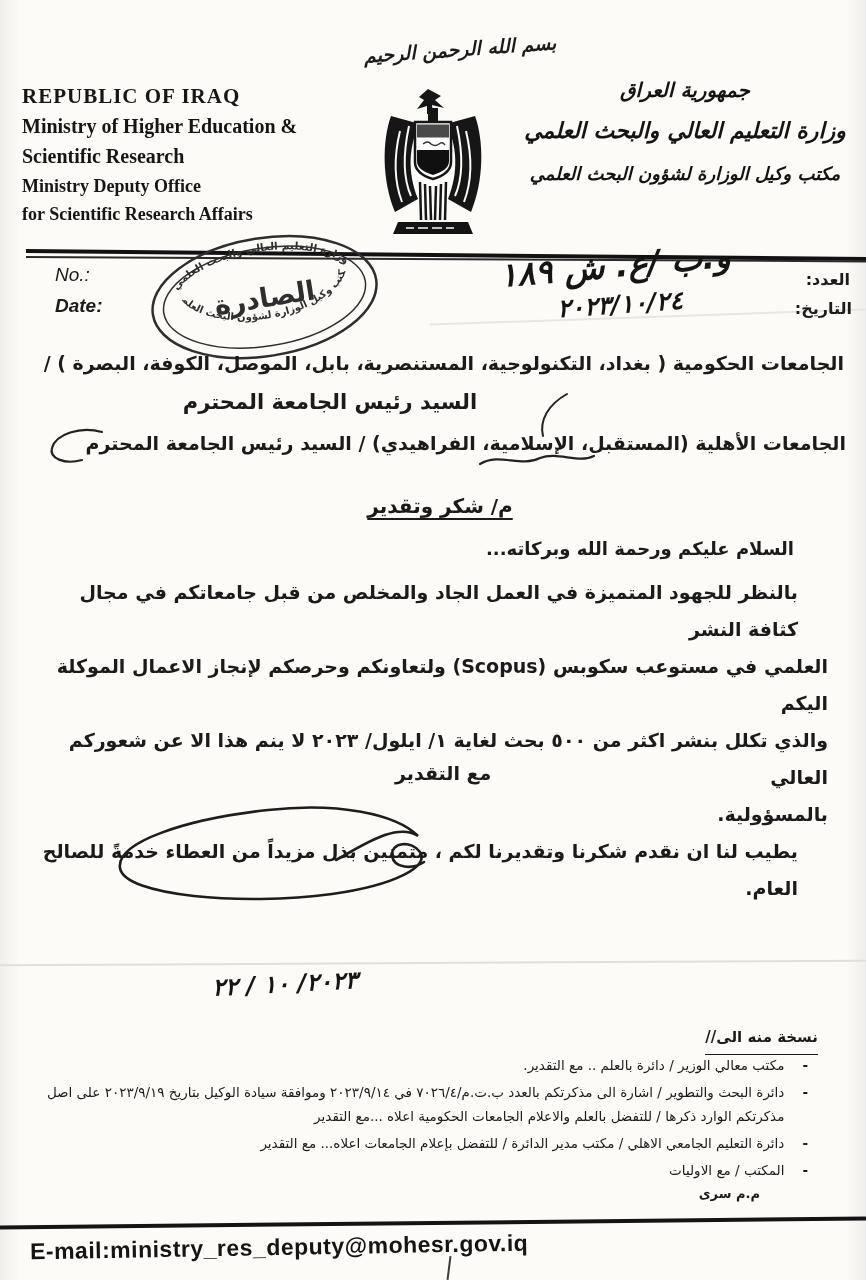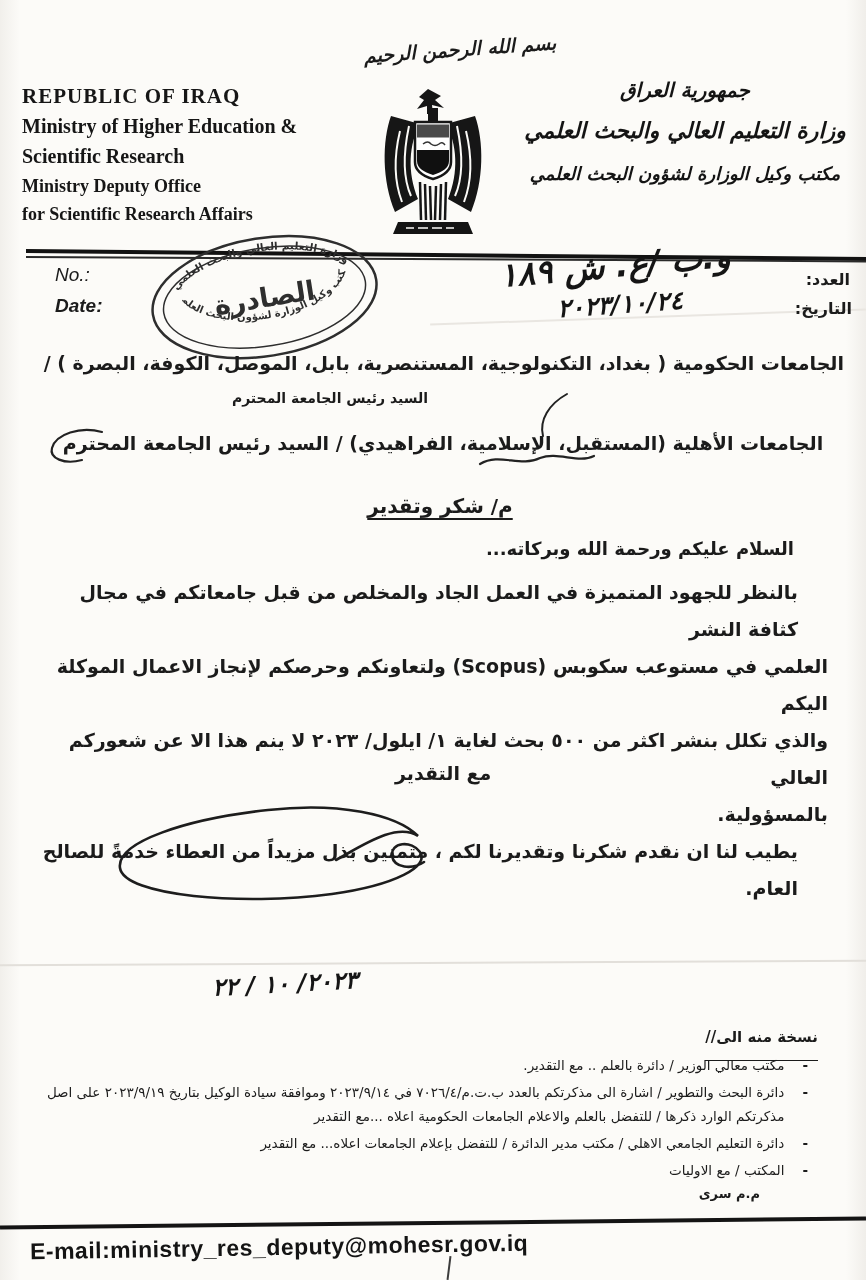--- a/index.html
+++ b/index.html
@@ -34,35 +34,35 @@
   
   .stamp{left:148px;top:234px;transform:rotate(-9deg);}
   
   .num-lab{right:16px;top:270px;font-size:16px;font-weight:700;}
   .date-lab{right:14px;top:299px;font-size:16px;font-weight:700;}
   .hand{font-style:italic;font-weight:600;color:#151515;}
   .num-val{left:455px;top:246px;width:320px;text-align:center;font-size:33px;transform:rotate(-5deg);}
   .date-val{left:470px;top:290px;width:300px;text-align:center;font-size:25px;transform:rotate(-4deg);letter-spacing:2px;}
   
   .addr1{right:22px;left:30px;top:352px;font-size:19px;font-weight:700;text-align:right;}
-  .addr2{left:120px;top:390px;width:420px;font-size:14px;font-weight:700;text-align:center;}
-  .addr3{right:20px;left:40px;top:432px;font-size:19px;font-weight:700;text-align:center;}
+  .addr2{left:120px;top:390px;width:420px;font-size:21px;font-weight:700;text-align:center;}
+  .addr3{right:20px;left:40px;top:432px;font-size:19px;font-weight:700;}
   .subject{left:330px;top:494px;width:220px;font-size:20px;font-weight:700;text-align:center;
     text-decoration:underline;text-underline-offset:5px;}
   .greeting{right:72px;top:538px;font-size:18px;font-weight:700;}
   .body-par{right:38px;left:38px;top:574px;font-size:19px;font-weight:600;text-align:right;line-height:37px;}
   .indent{padding-right:30px;}
   .closing{left:395px;top:762px;font-size:19px;font-weight:700;}
   
   .sig{left:100px;top:806px;}
   .sig-name{left:105px;top:898px;width:310px;text-align:center;font-size:20px;font-weight:700;}
   .sig-title{left:70px;top:933px;width:380px;text-align:center;font-size:20px;font-weight:700;}
   .sig-date{left:145px;top:970px;width:280px;text-align:center;font-size:24px;transform:rotate(-3deg);letter-spacing:3px;}
   
-  .copy-head{right:48px;top:1028px;font-size:15px;font-weight:700;border-bottom:1.5px solid #1b1b1b;padding-bottom:14px;}
+  .copy-head{right:48px;top:1028px;font-size:15px;font-weight:700;border-bottom:1.5px solid #1b1b1b;padding-bottom:8px;}
   .copy-list{right:58px;left:46px;top:1053px;}
   .copy-item{display:flex;direction:rtl;gap:18px;font-size:13.5px;font-weight:500;line-height:24px;margin-bottom:3px;}
   .copy-item .dash{flex:0 0 auto;font-weight:700;}
   .initials{right:106px;top:1186px;font-size:13px;font-weight:700;}
   
   .foot-rule{left:0;top:1221px;width:866px;height:3.5px;background:#141414;transform:rotate(-.6deg);}
   .email{left:30px;top:1234px;font-size:23px;font-weight:700;font-family:"Liberation Sans",sans-serif;
     transform:rotate(-1deg);letter-spacing:.5px;color:#141414;}
   .tick{left:448px;top:1256px;width:2px;height:24px;background:#3c3c3c;transform:rotate(7deg);}
   

